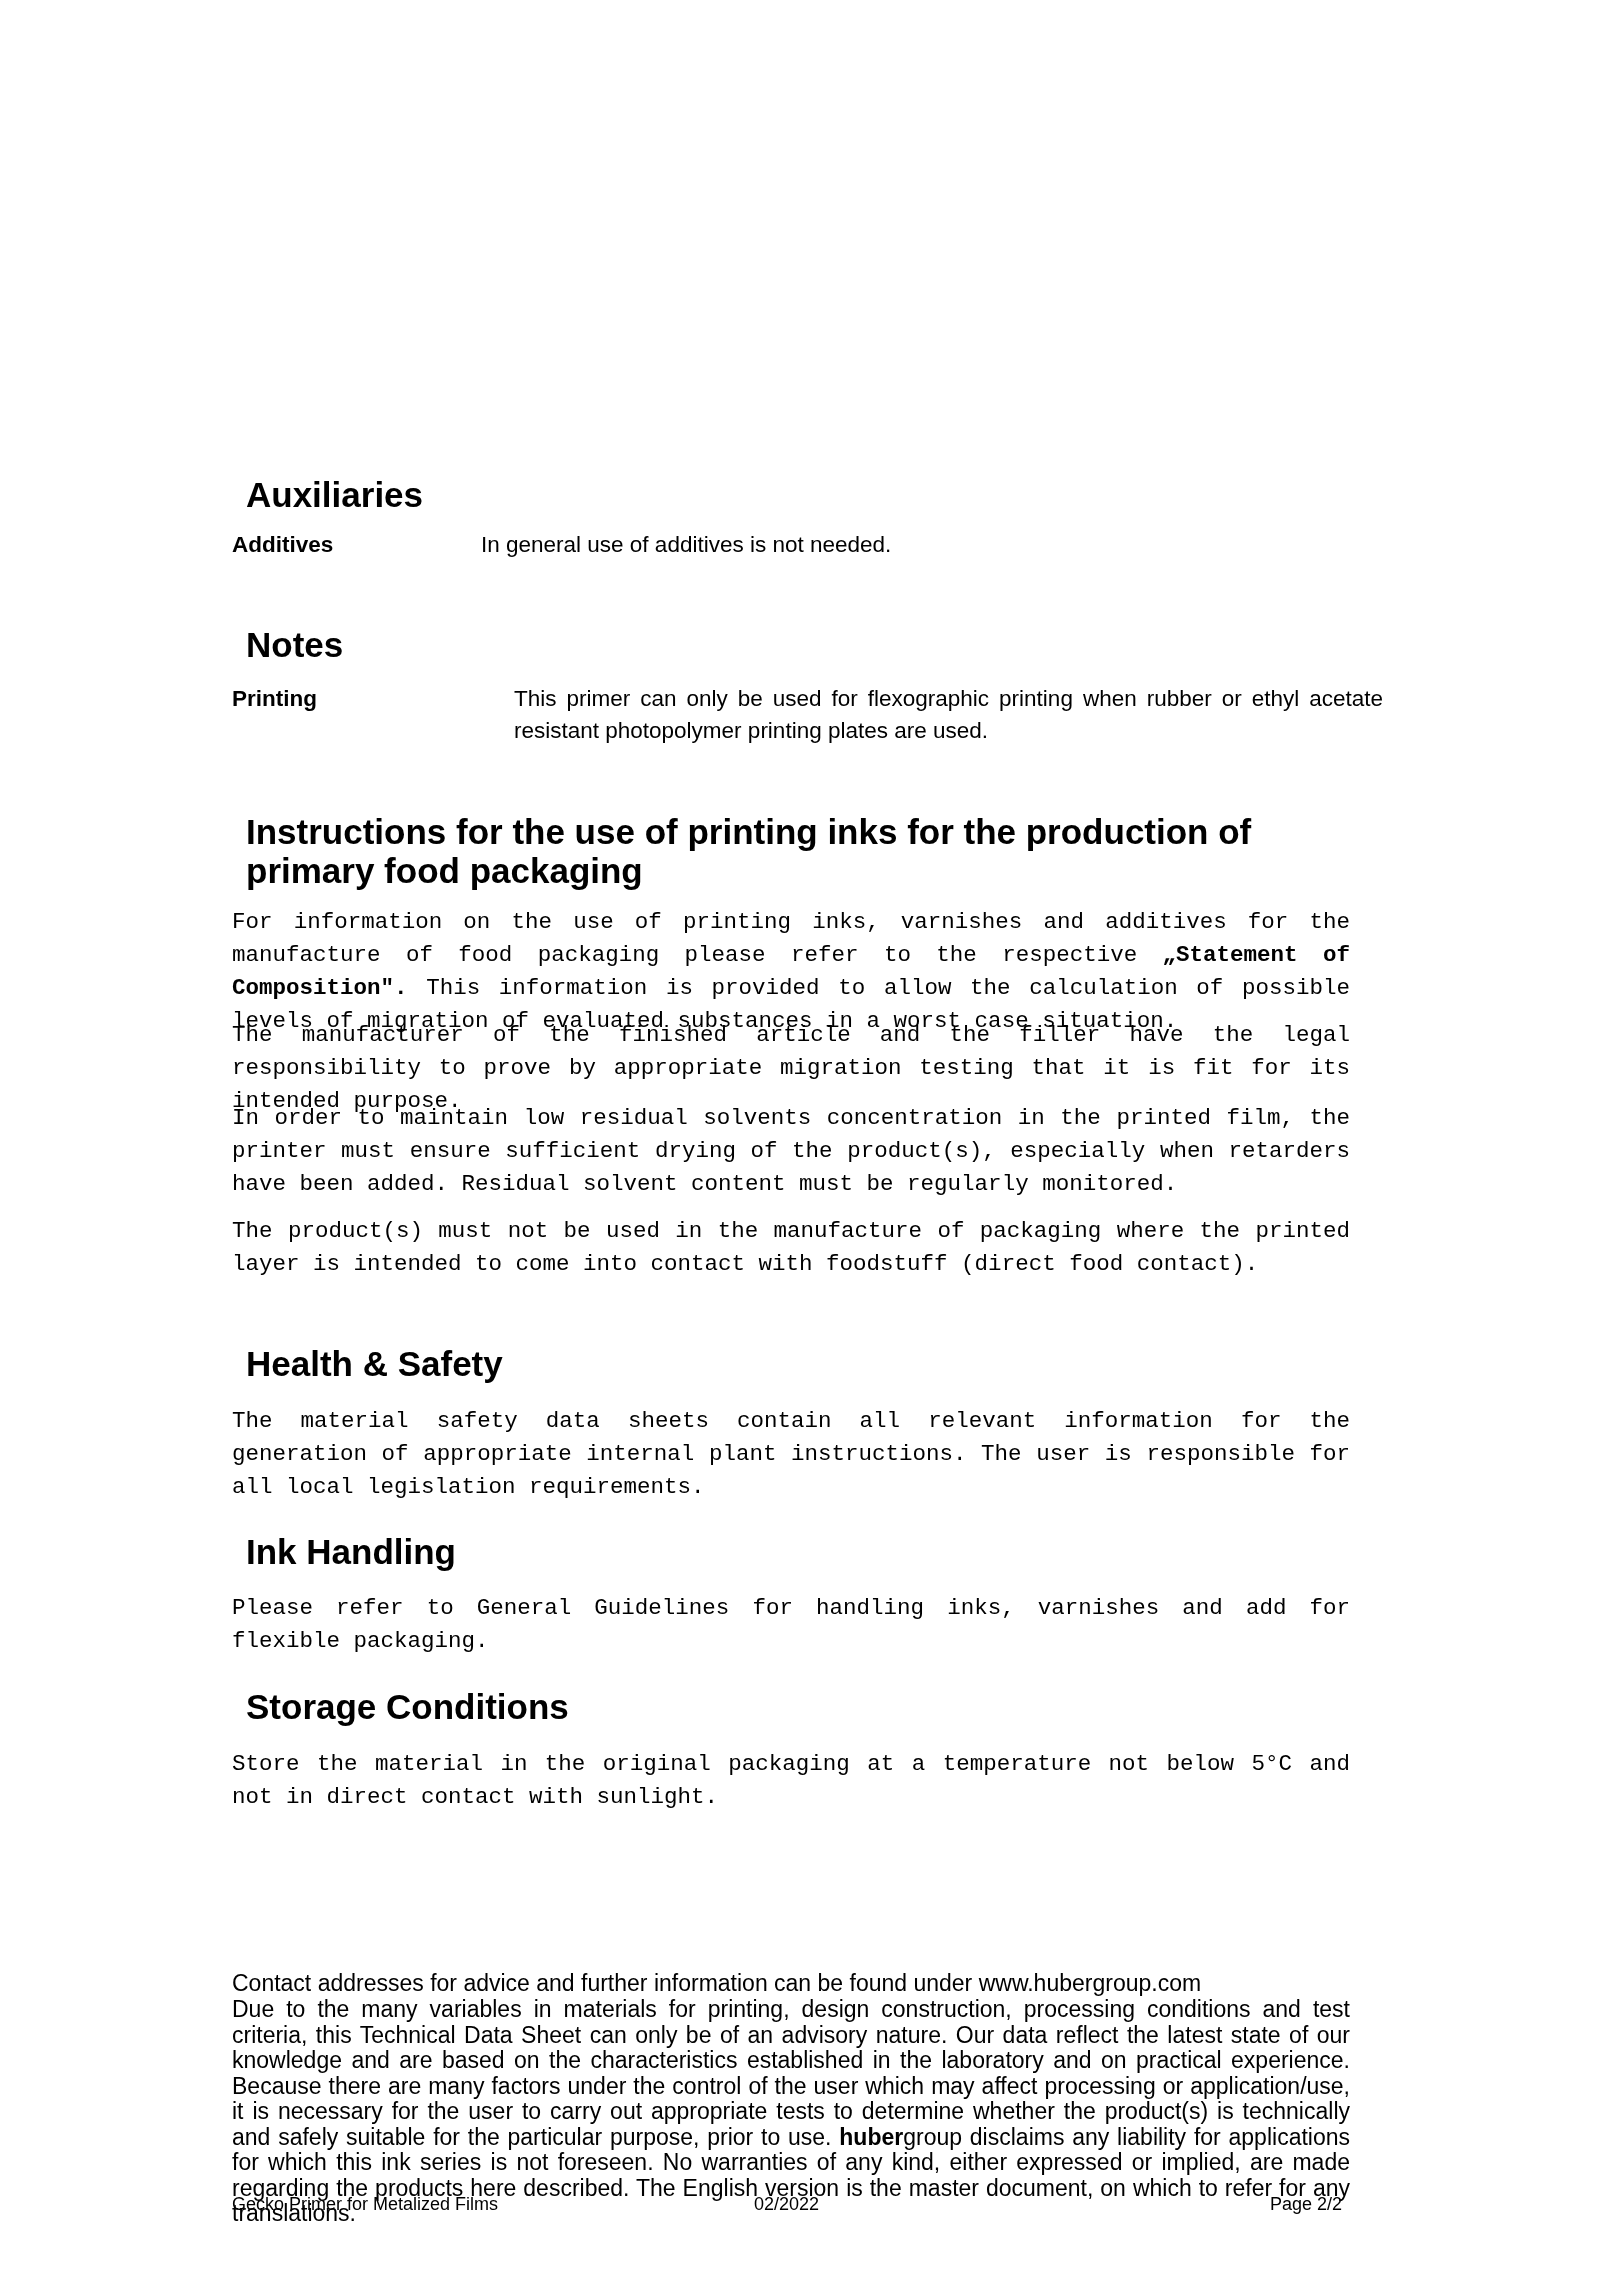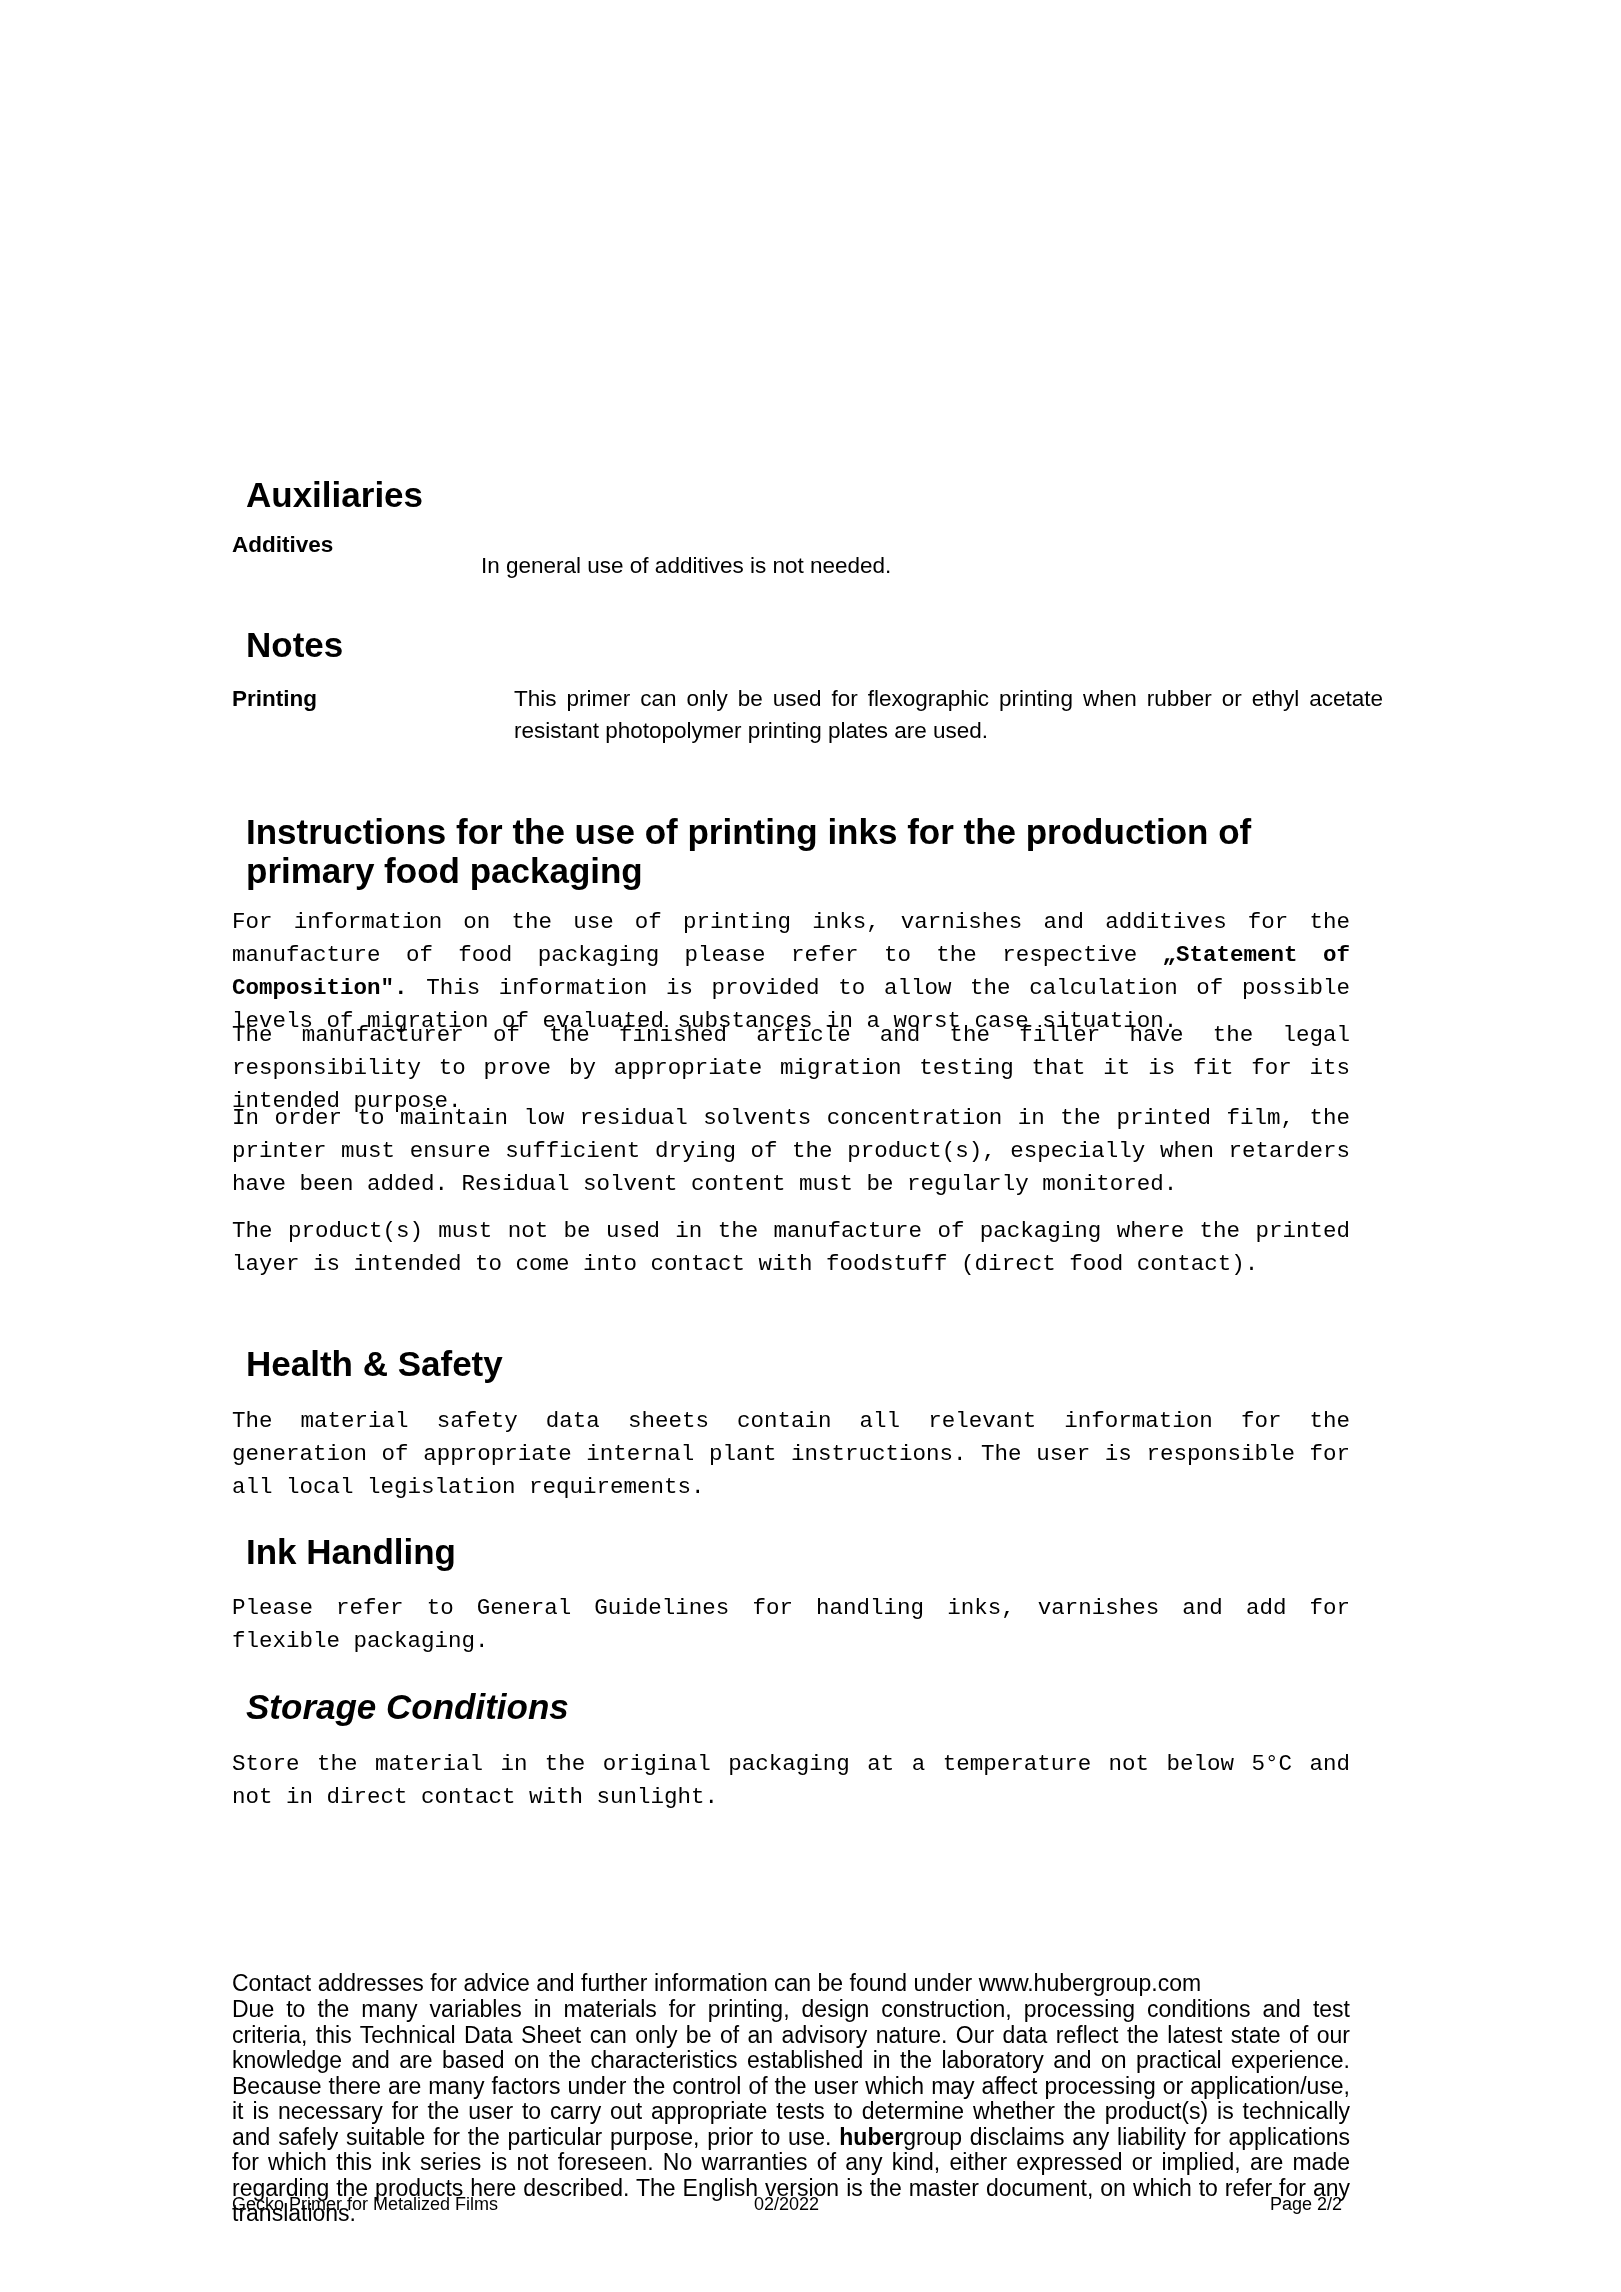--- a/index.html
+++ b/index.html
@@ -11,39 +11,39 @@
   .para { position: absolute; left: 232px; width: 1118px; font-size: 22.5px; line-height: 33px; text-align: justify; margin: 0; font-family: Liberation Mono, monospace; }
   .footer { position: absolute; left: 232px; width: 1118px; font-size: 23px; line-height: 25.5px; text-align: justify; margin: 0; }
   .footer-bar { position: absolute; left: 232px; width: 1118px; top: 2192px; height: 25.5px; font-size: 18px; line-height: 25.5px; }
   .footer-bar span { position: absolute; top: 0; }
 </style>
 </head>
 <body>
 
 <h2 class="h2" style="top:461px;">Auxiliaries</h2>
 <div class="label" style="top:529px;">Additives</div>
-<div class="val" style="top:529px;margin-top:21px;">In general use of additives is not needed.</div>
+<div class="val" style="top:529px;">In general use of additives is not needed.</div>
 
 <h2 class="h2" style="top:611px;">Notes</h2>
 <div class="label" style="top:683px;">Printing</div>
 <div class="val" style="top:683px;margin-left:33px;">This primer can only be used for flexographic printing when rubber or ethyl acetate resistant photopolymer printing plates are used.</div>
 
 <h2 class="h2" style="top:798px; width:1118px;">Instructions for the use of printing inks for the production of primary food packaging</h2>
 <p class="para" style="top:906px;"><span>For information on the use of printing inks, varnishes and additives for the manufacture of food packaging please refer to the respective </span><b>„Statement of Composition".</b><span> This information is provided to allow the calculation of possible levels of migration of evaluated substances in a worst case situation.</span></p>
 <p class="para" style="top:1019px;">The manufacturer of the finished article and the filler have the legal responsibility to prove by appropriate migration testing that it is fit for its intended purpose.</p>
 <p class="para" style="top:1102px;">In order to maintain low residual solvents concentration in the printed film, the printer must ensure sufficient drying of the product(s), especially when retarders have been added. Residual solvent content must be regularly monitored.</p>
 <p class="para" style="top:1215px;">The product(s) must not be used in the manufacture of packaging where the printed layer is intended to come into contact with foodstuff (direct food contact).</p>
 
 <h2 class="h2" style="top:1330px;">Health &amp; Safety</h2>
 <p class="para" style="top:1405px;">The material safety data sheets contain all relevant information for the generation of appropriate internal plant instructions. The user is responsible for all local legislation requirements.</p>
 
 <h2 class="h2" style="top:1518px;">Ink Handling</h2>
 <p class="para" style="top:1592px;">Please refer to General Guidelines for handling inks, varnishes and add for flexible packaging.</p>
 
-<h2 class="h2" style="top:1673px;font-style:italic;">Storage Conditions</h2>
+<h2 class="h2" style="top:1673px;">Storage Conditions</h2>
 <p class="para" style="top:1748px;">Store the material in the original packaging at a temperature not below 5°C and not in direct contact with sunlight.</p>
 
 <p class="footer" style="top:1971px; text-align:left;">Contact addresses for advice and further information can be found under www.hubergroup.com</p>
 <p class="footer" style="top:1997px;"><span>Due to the many variables in materials for printing, design construction, processing conditions and test criteria, this Technical Data Sheet can only be of an advisory nature. Our data reflect the latest state of our knowledge and are based on the characteristics established in the laboratory and on practical experience. Because there are many factors under the control of the user which may affect processing or application/use, it is necessary for the user to carry out appropriate tests to determine whether the product(s) is technically and safely suitable for the particular purpose, prior to use. </span><b>huber</b><span>group disclaims any liability for applications for which this ink series is not foreseen. No warranties of any kind, either expressed or implied, are made regarding the products here described. The English version is the master document, on which to refer for any translations.</span></p>
 
 <div class="footer-bar">
   <span style="left:0;">Gecko Primer for Metalized Films</span>
   <span style="left:522px;">02/2022</span>
   <span style="right:8px;">Page 2/2</span>
 </div>

